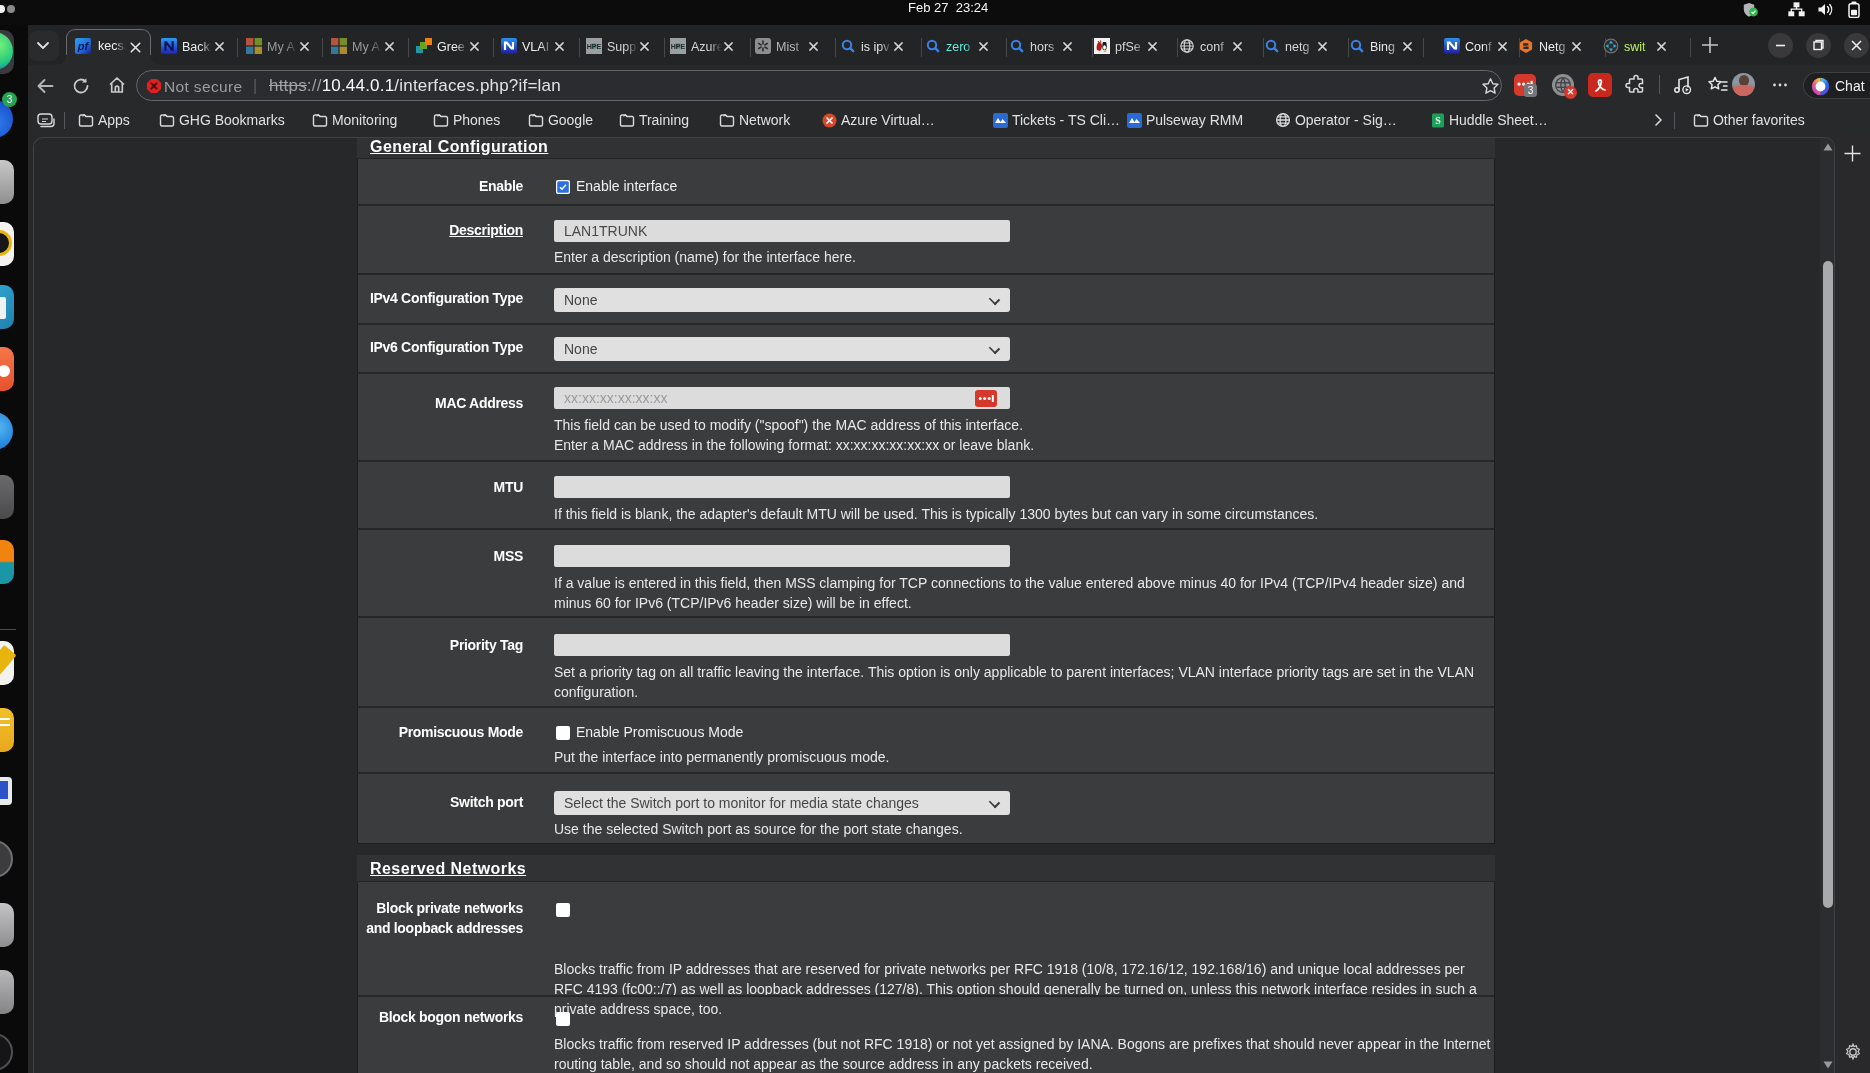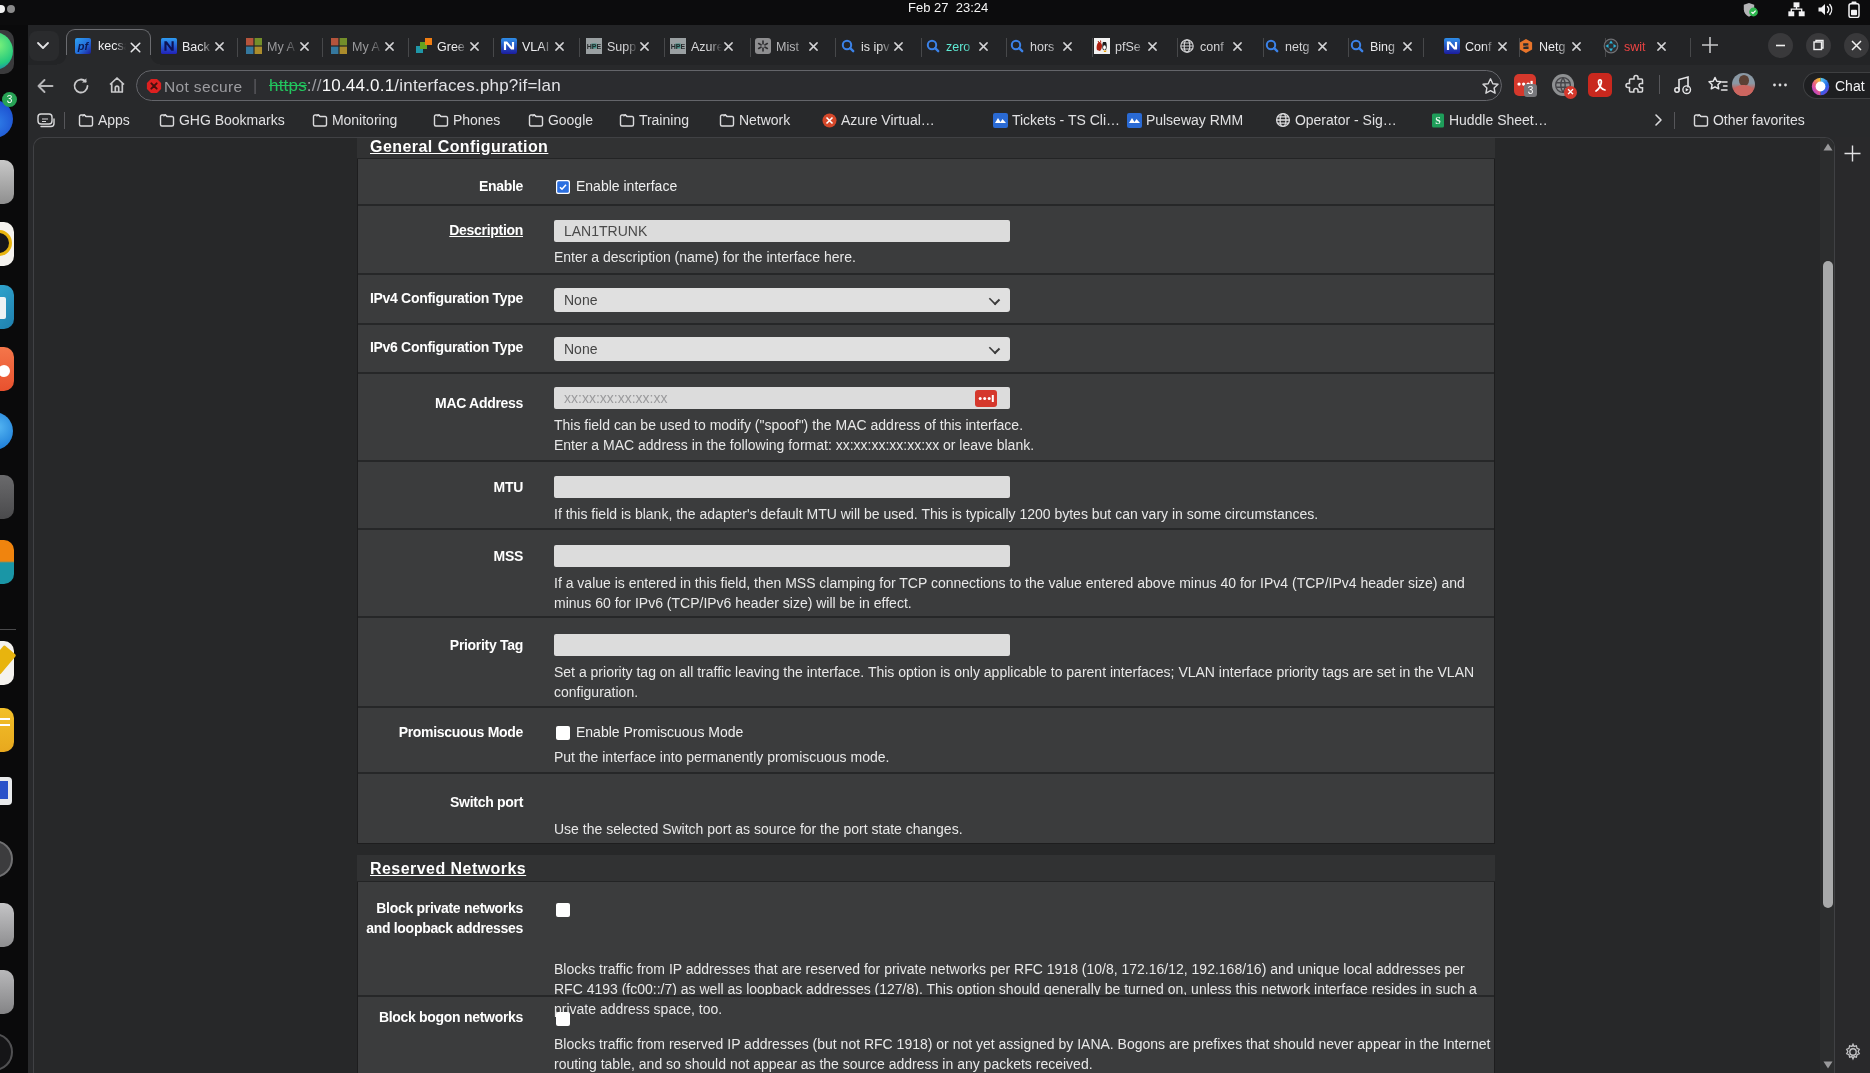--- a/index.html
+++ b/index.html
@@ -360,21 +360,21 @@
           <path d="M4.6 4.6l6.8 6.8M11.4 4.6l-6.8 6.8" stroke="#d4d4d6" stroke-width="1.4" stroke-linecap="round"></path>
         </svg>
     </div>
     <div class="tsep" style="left:1577px"></div>
     <div class="tab" style="left:1566px">
       <svg class="fv" width="16" height="16" viewBox="0 0 16 16">
           <circle cx="8" cy="8" r="6.8" fill="#2e2e30" stroke="#707074" stroke-width="1.2"></circle>
           <path d="M8 2.5L6 5.5h4zM8 13.5L6 10.5h4z" fill="#2bb3d8"></path>
           <path d="M2.5 8L5.5 6v4zM13.5 8L10.5 6v4z" fill="#2bb3d8"></path>
         </svg>
-      <div class="tt" style="color:#ef4444">swit</div>
+      <div class="tt" style="color:#bef264">swit</div>
       <svg class="cl" width="17" height="17" viewBox="0 0 16 16">
           <path d="M4.6 4.6l6.8 6.8M11.4 4.6l-6.8 6.8" stroke="#d4d4d6" stroke-width="1.4" stroke-linecap="round"></path>
         </svg>
     </div>
     <div class="tsep" style="left:1662px"></div>
     <svg style="position:absolute;left:1672px;top:10px" width="20" height="20" viewBox="0 0 20 20">
         <path d="M10 2v16M2 10h16" stroke="#c6c6c8" stroke-width="1.6"></path>
       </svg>
     <div class="winbtn" style="left:1740px"><svg width="25" height="25" viewBox="0 0 25 25">
           <path d="M8 12.5h9" stroke="#f0f0f0" stroke-width="1.6"></path>
@@ -398,21 +398,21 @@
     <svg style="position:absolute;left:79px;top:10px" width="20" height="20" viewBox="0 0 20 20">
         <path d="M3 9.5L10 3l7 6.5M4.7 8.3V17h10.6V8.3M8.3 17v-4.2a1.7 1.7 0 0 1 3.4 0V17" fill="none" stroke="#c9c9cb" stroke-width="1.7" stroke-linejoin="round"></path>
       </svg>
     <div id="pill">
       <svg style="position:absolute;left:9px;top:7px" width="16" height="16" viewBox="0 0 18 18">
           <path d="M5.6 1h6.8L17 5.6v6.8L12.4 17H5.6L1 12.4V5.6z" fill="#dd2020"></path>
           <path d="M6 6l6 6M12 6l-6 6" stroke="#47100e" stroke-width="2.2" stroke-linecap="round"></path>
         </svg>
       <div style="position:absolute;left:27px;top:7px;font-size:15.5px;letter-spacing:0.35px;color:#9d9da1">Not secure</div>
       <div style="position:absolute;left:116px;top:6px;font-size:16px;color:#5c5c60">|</div>
-      <div style="position:absolute;left:132px;top:5px;font-size:17px;letter-spacing:0.2px;color:#c9c9cd"><span style="color:#22c55e;text-decoration:line-through">https</span><span style="color:#9d9da1">://</span><span style="color:#fafafa">10.44.0.1</span><span style="color:#e2e2e6">/interfaces.php?if=lan</span></div>
+      <div style="position:absolute;left:132px;top:5px;font-size:17px;letter-spacing:0.2px;color:#c9c9cd"><span style="color:#a3a3a3;text-decoration:line-through">https</span><span style="color:#9d9da1">://</span><span style="color:#fafafa">10.44.0.1</span><span style="color:#e2e2e6">/interfaces.php?if=lan</span></div>
       <svg style="position:absolute;left:1344px;top:6px" width="19" height="19" viewBox="0 0 19 19">
           <path d="M9.5 1.8l2.3 4.9 5.2.6-3.9 3.7 1 5.2-4.6-2.6-4.6 2.6 1-5.2L2 7.3l5.2-.6z" fill="none" stroke="#d6d6d8" stroke-width="1.4" stroke-linejoin="round"></path>
         </svg>
     </div>
     <div style="position:absolute;left:1486px;top:9px;width:22px;height:22px;border-radius:5px;background:#d5382c">
       <svg width="22" height="22" viewBox="0 0 24 24">
           <circle cx="5.5" cy="11" r="1.8" fill="#fff"></circle>
           <circle cx="10.5" cy="11" r="1.8" fill="#fff"></circle>
           <circle cx="15.5" cy="11" r="1.8" fill="#fff"></circle>
           <rect x="18" y="7.5" width="2.4" height="7" fill="#fff"></rect>
@@ -592,40 +592,41 @@
           <circle cx="9.7" cy="8.5" r="1.5" fill="#fff"></circle>
           <circle cx="14.2" cy="8.5" r="1.5" fill="#fff"></circle>
           <rect x="16.8" y="5" width="2" height="7" fill="#fff"></rect>
         </svg>
     </div>
     <div class="hlp" style="top:277px">This field can be used to modify ("spoof") the MAC address of this interface.<br>Enter a MAC address in the following format: xx:xx:xx:xx:xx:xx or leave blank.</div>
     <div class="rsep" style="top:322px"></div>
 
     <div class="lbl" style="top:339px">MTU</div>
     <div class="inp" style="top:338px"></div>
-    <div class="hlp" style="top:366px">If this field is blank, the adapter's default MTU will be used. This is typically 1200 bytes but can vary in some circumstances.</div>
+    <div class="hlp" style="top:366px">If this field is blank, the adapter's default MTU will be used. This is typically 1300 bytes but can vary in some circumstances.</div>
     <div class="rsep" style="top:390px"></div>
 
     <div class="lbl" style="top:408px">MSS</div>
     <div class="inp" style="top:407px"></div>
     <div class="hlp" style="top:435px">If a value is entered in this field, then MSS clamping for TCP connections to the value entered above minus 40 for IPv4 (TCP/IPv4 header size) and<br>minus 60 for IPv6 (TCP/IPv6 header size) will be in effect.</div>
     <div class="rsep" style="top:478px"></div>
 
     <div class="lbl" style="top:497px">Priority Tag</div>
     <div class="inp" style="top:496px"></div>
     <div class="hlp" style="top:524px">Set a priority tag on all traffic leaving the interface. This option is only applicable to parent interfaces; VLAN interface priority tags are set in the VLAN<br>configuration.</div>
     <div class="rsep" style="top:568px"></div>
 
     <div class="lbl" style="top:584px">Promiscuous Mode</div>
     <div class="cb" style="top:588px"></div>
     <div class="cbl" style="top:584px">Enable Promiscuous Mode</div>
     <div class="hlp" style="top:609px">Put the interface into permanently promiscuous mode.</div>
     <div class="rsep" style="top:634px"></div>
 
     <div class="lbl" style="top:654px">Switch port</div>
+    <div class="sel" style="top:653px">Select the Switch port to monitor for media state changes</div>
     <div class="hlp" style="top:681px">Use the selected Switch port as source for the port state changes.</div>
 
     <div class="panel" style="top:717px;height:230px"></div>
     <div class="phead" style="top:717px;height:27px">
         <span style="top:5px">Reserved Networks</span>
       </div>
 
     <div class="lbl" style="top:760px">Block private networks<br>and loopback addresses</div>
     <div class="cb" style="top:765px"></div>
     <div class="hlp" style="top:821px">Blocks traffic from IP addresses that are reserved for private networks per RFC 1918 (10/8, 172.16/12, 192.168/16) and unique local addresses per<br>RFC 4193 (fc00::/7) as well as loopback addresses (127/8). This option should generally be turned on, unless this network interface resides in such a<br>private address space, too.</div>

